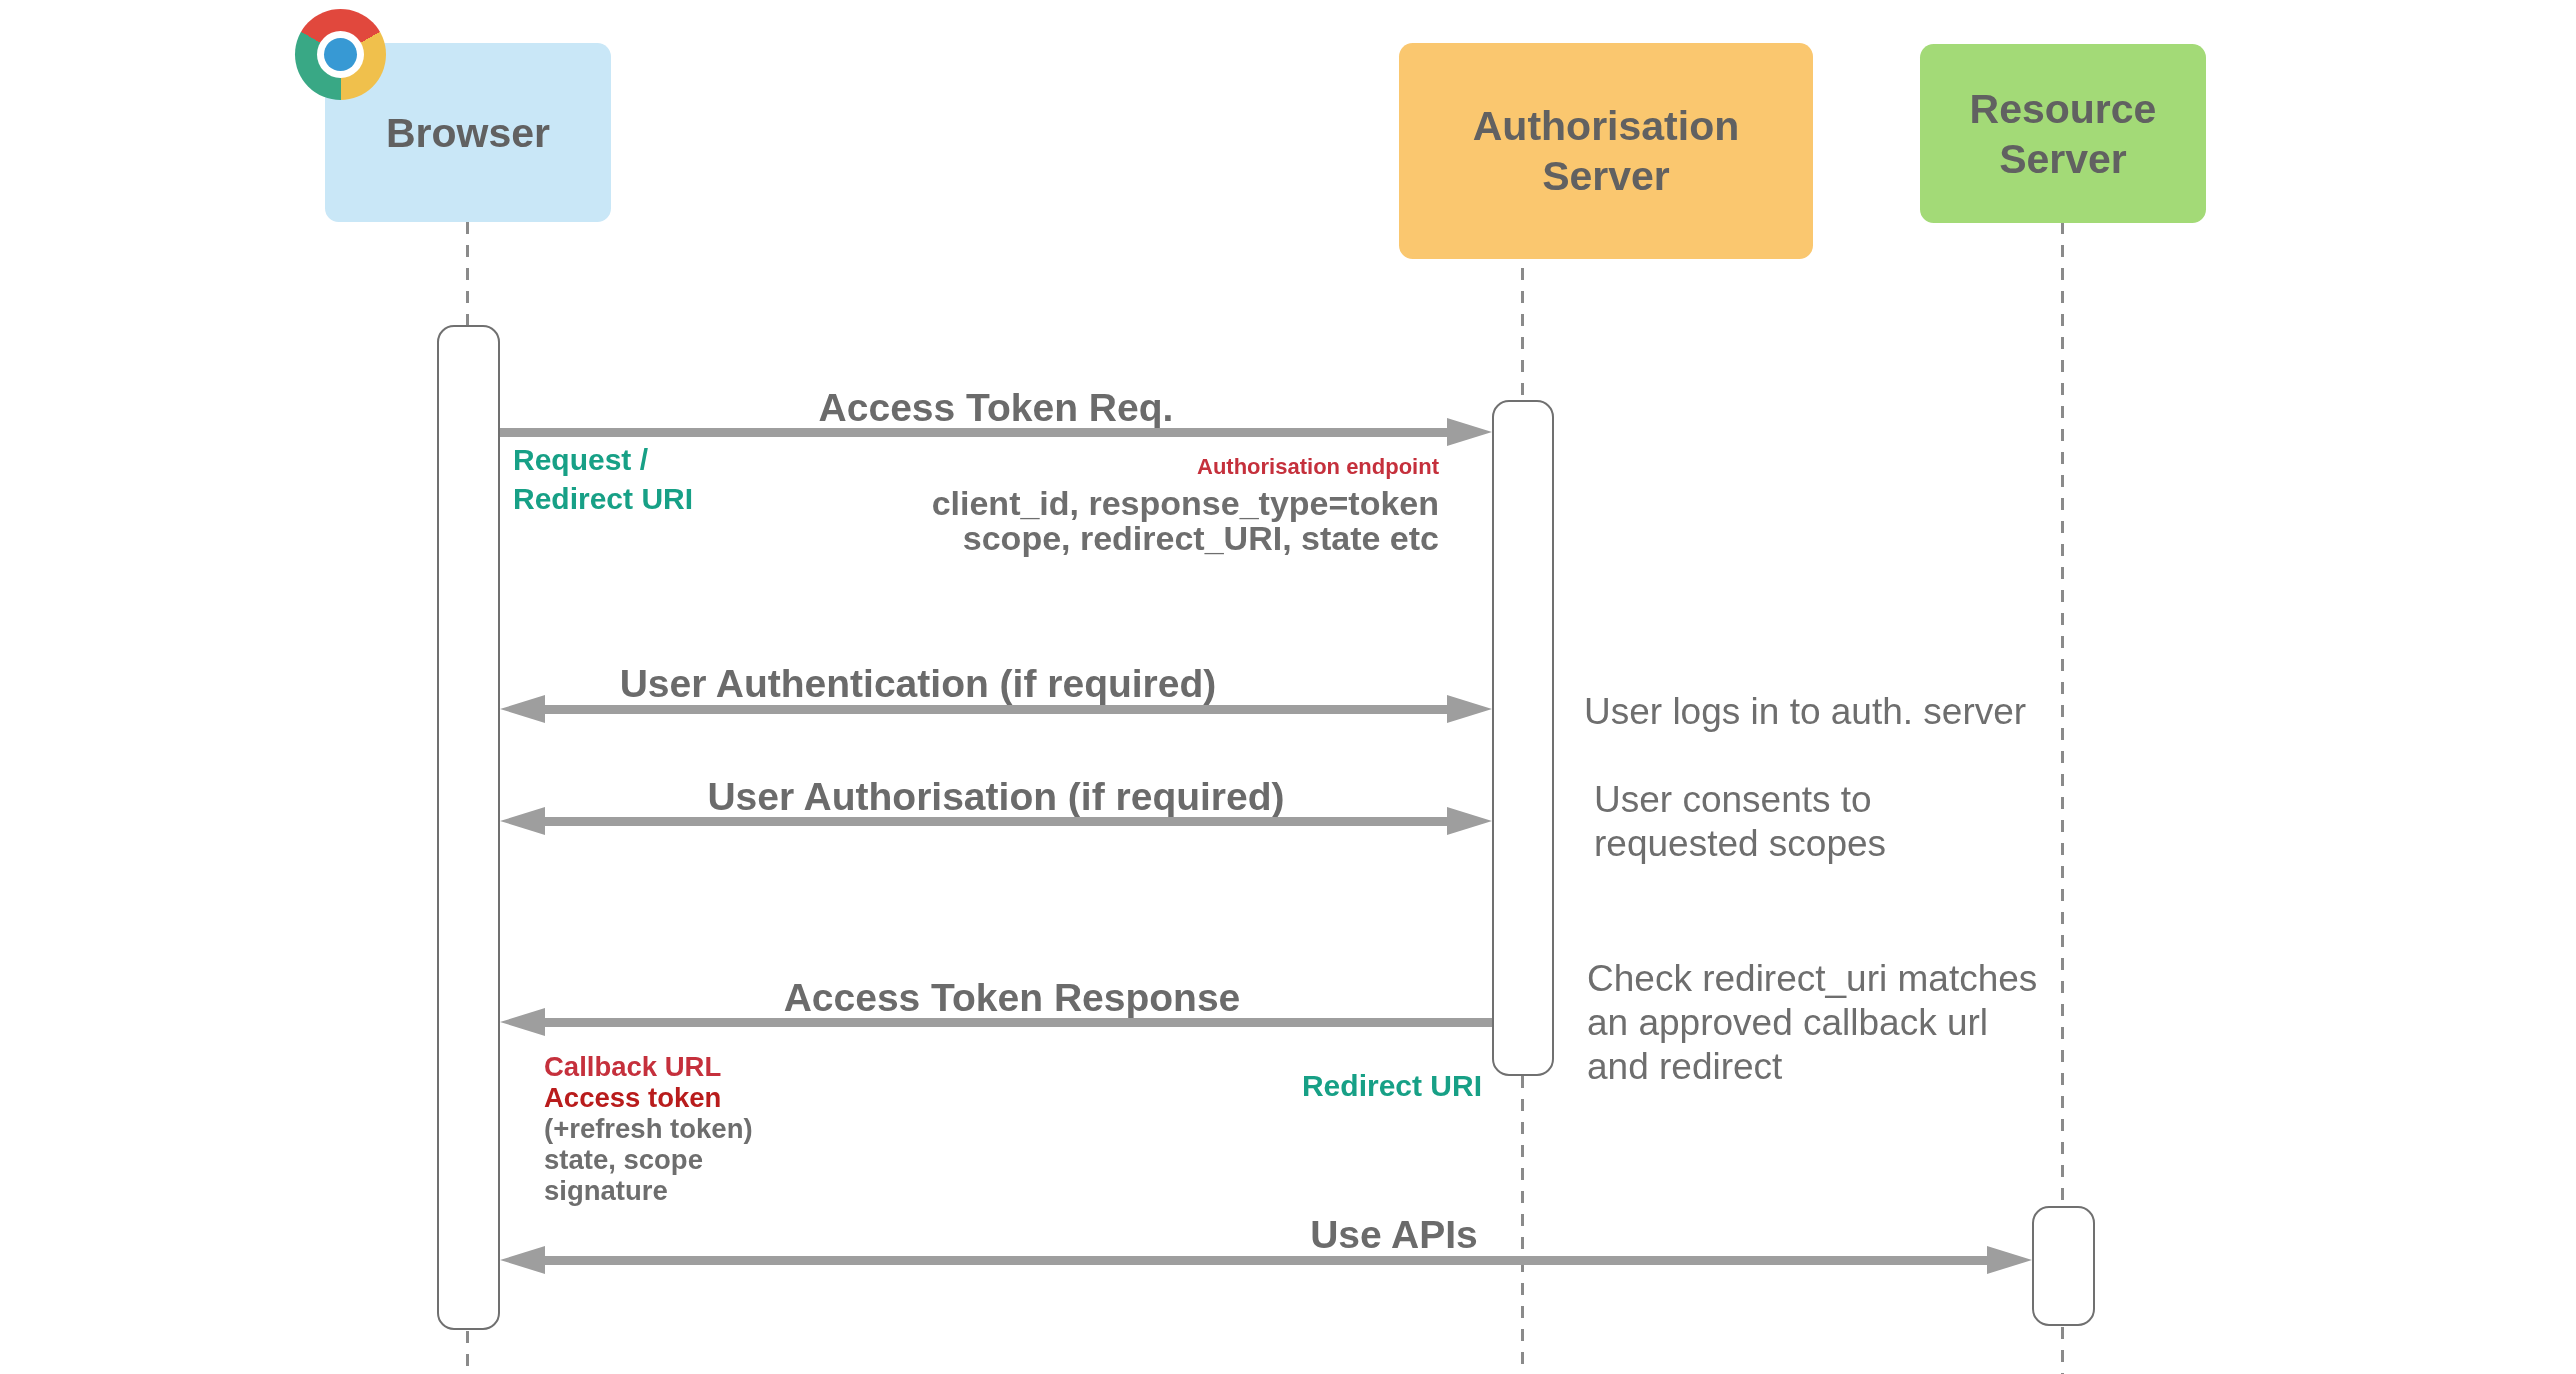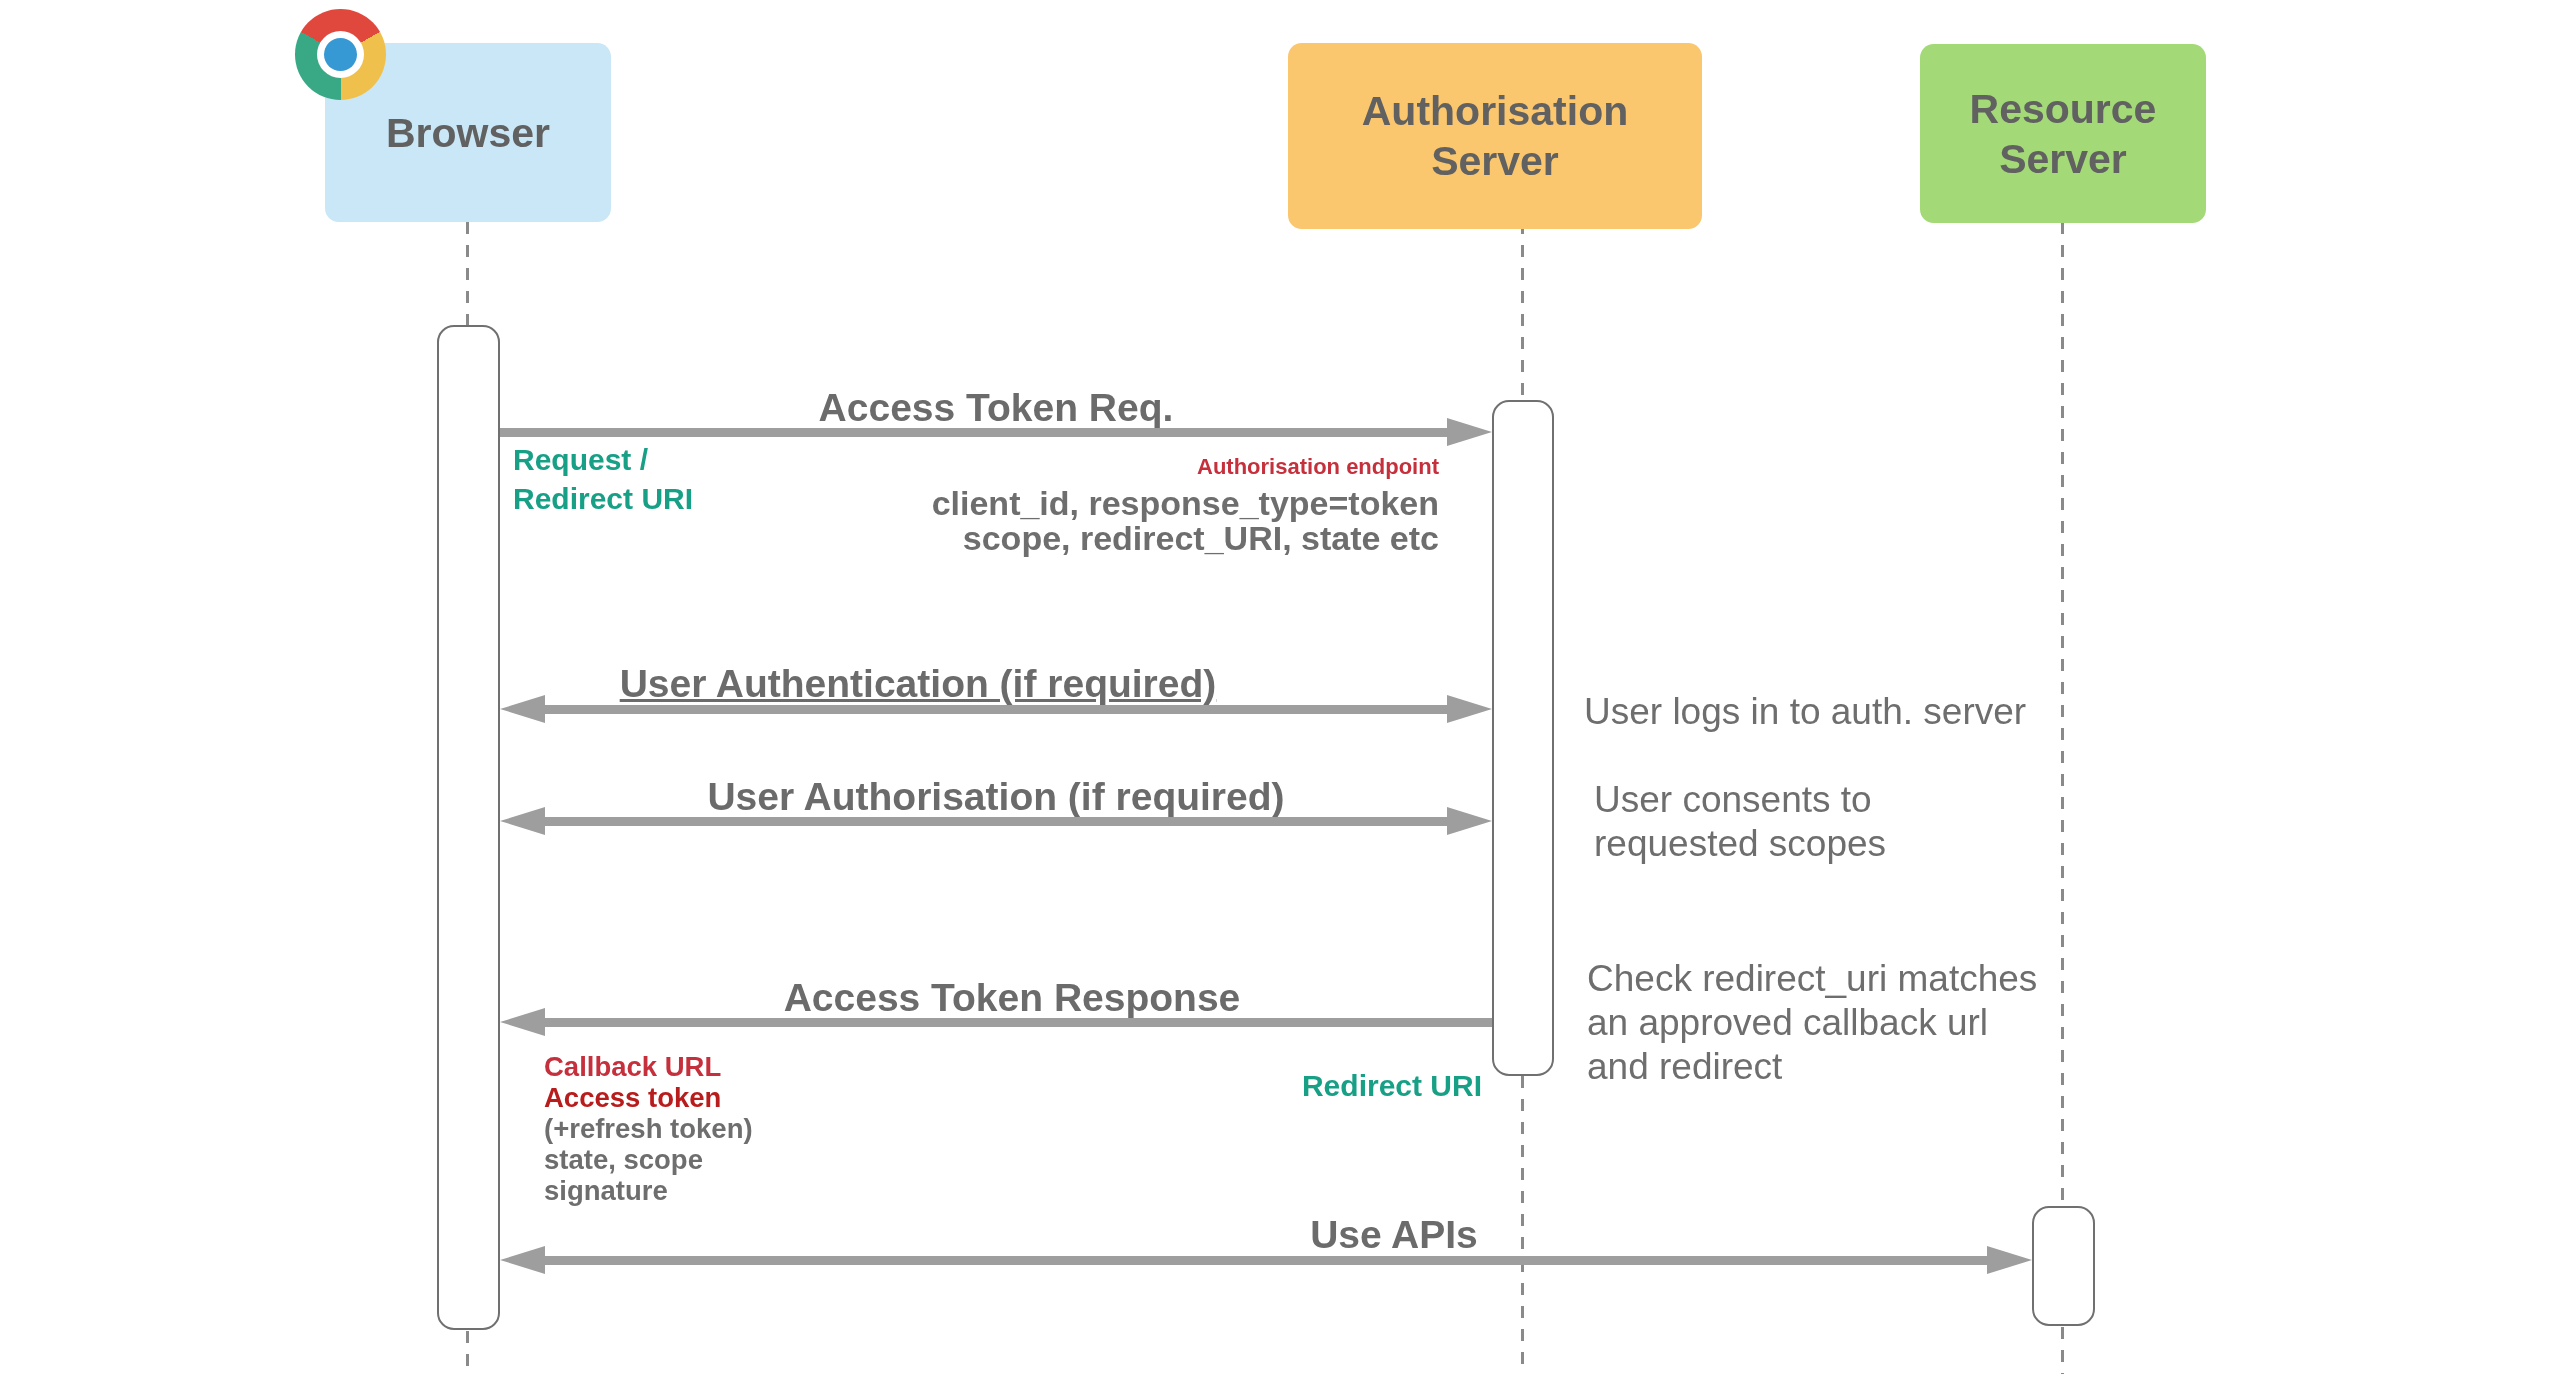--- a/index.html
+++ b/index.html
@@ -61,21 +61,21 @@
   <div class="lifeline" style="left:1521px;top:222px;height:178px;"></div>
   <div class="lifeline" style="left:1521px;top:1076px;height:299px;"></div>
   <div class="lifeline" style="left:2061px;top:222px;height:984px;"></div>
   <div class="lifeline" style="left:2061px;top:1327px;height:48px;"></div>
 
   <div class="actor" style="left:325px;top:43px;width:286px;height:179px;background:#C9E7F7;">
     <span class="line">Browser</span>
   </div>
   <div class="chrome"></div>
 
-  <div class="actor" style="left:1288px;top:43px;width:414px;height:186px;background:#FAC76F;">
+  <div class="actor" style="left:1399px;top:43px;width:414px;height:216px;background:#FAC76F;">
     <span class="line">Authorisation</span>
     <span class="line">Server</span>
   </div>
 
   <div class="actor" style="left:1920px;top:44px;width:286px;height:179px;background:#A3DA77;text-align:right;">
     <span class="line">Resource</span>
     <span class="line">Server</span>
   </div>
 
   <div class="activation" style="left:437px;top:325px;width:63px;height:1005px;"></div>
@@ -90,21 +90,21 @@
     <span class="line">Request /</span>
     <span class="line">Redirect URI</span>
   </div>
 
   <div class="ann ann-endpoint">
     <span class="title red">Authorisation endpoint</span>
     <span class="param gray">client_id, response_type=token</span>
     <span class="param gray">scope, redirect_URI, state etc</span>
   </div>
 
-  <div class="msg-title" style="left:500px;width:836px;top:661px;text-decoration:underline;">User Authentication (if required)</div>
+  <div class="msg-title" style="left:500px;width:836px;top:661px;">User Authentication (if required)</div>
   <div class="msg-line" style="left:541px;top:705px;width:909px;"></div>
   <div class="head head-left" style="left:500px;top:695px;"></div>
   <div class="head head-right" style="left:1447px;top:695px;"></div>
 
   <div class="msg-title" style="left:500px;width:992px;top:774px;">User Authorisation (if required)</div>
   <div class="msg-line" style="left:541px;top:817px;width:909px;"></div>
   <div class="head head-left" style="left:500px;top:807px;"></div>
   <div class="head head-right" style="left:1447px;top:807px;"></div>
 
   <div class="msg-title" style="left:500px;width:992px;top:975px;padding-left:16px;">Access Token Response</div>

